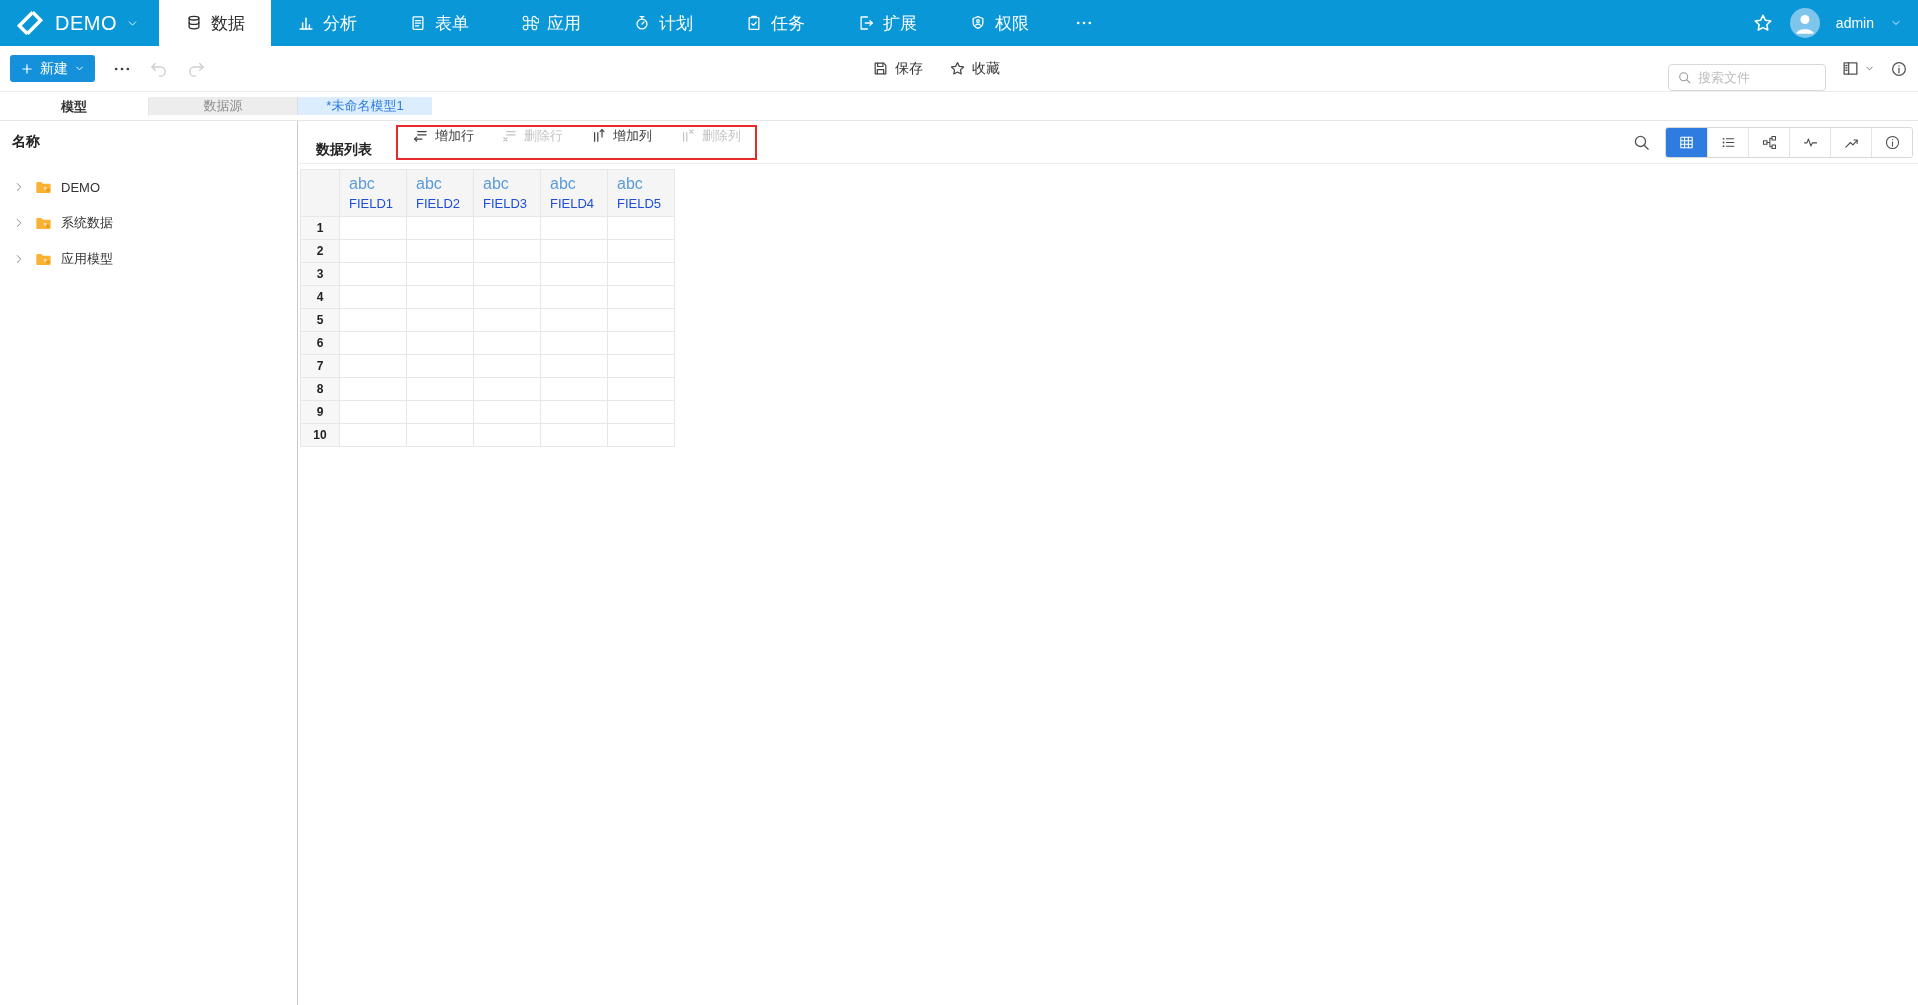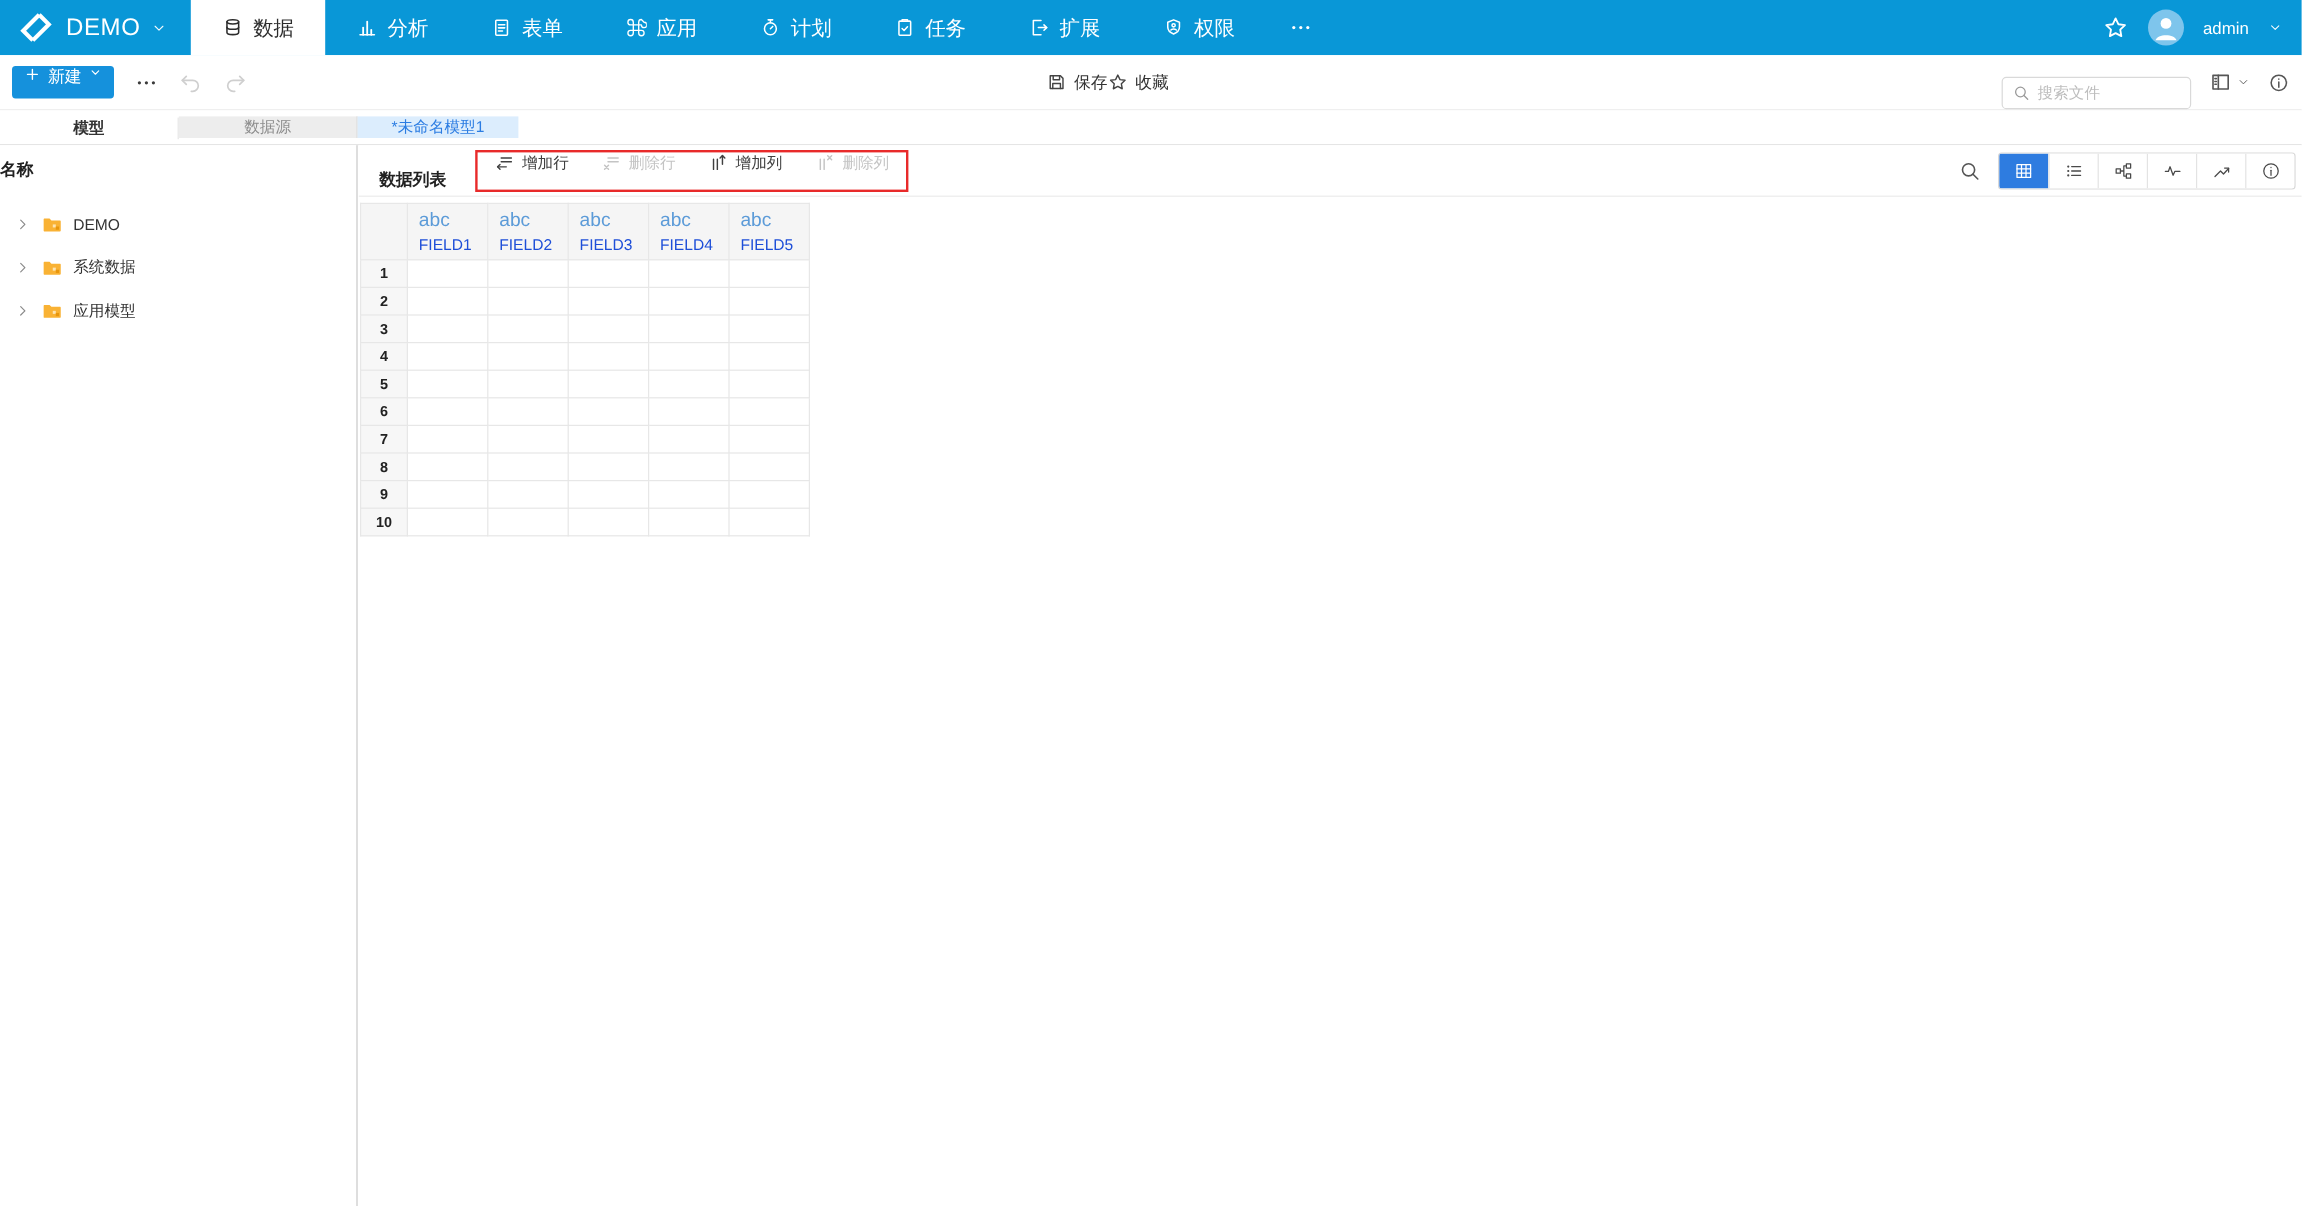--- a/index.html
+++ b/index.html
@@ -30,28 +30,28 @@
   .avatar { width:30px; height:30px; border-radius:50%; background:#7EC5EC; overflow:hidden; }
   .avatar svg { width:100%; height:100%; }
   .user-name { font-size:14px; }
   .user-caret { width:12px; height:12px; }
 
   
   .toolbar { position:absolute; top:46px; left:0; right:0; height:46px; background:#fff;
     border-bottom:1px solid #ececec; }
   .toolbar-left { position:absolute; left:0; top:0; height:100%; display:flex; align-items:center; gap:17px; }
   .btn-new { margin-left:10px; height:27px; background:var(--btn-blue,#1591DC); color:#fff; border:none;
-    border-radius:3px; display:flex; align-items:flex-start; gap:6px; padding:0 10px; font-size:14px;
+    border-radius:3px; display:flex; align-items:center; gap:6px; padding:0 10px; font-size:14px;
     font-family:inherit; cursor:pointer; }
   .btn-new .ic { width:14px; height:14px; }
   .btn-new .ic svg { stroke-width:2; }
   .btn-new .caret { width:11px; height:11px; }
   .tb-ic { width:20px; height:20px; color:#3a3a3a; cursor:pointer; }
   .tb-ic.disabled { color:#cfcfcf; cursor:default; }
-  .toolbar-center { position:absolute; left:872px; top:0; height:100%; display:flex; align-items:center; }
+  .toolbar-center { position:absolute; left:872px; top:0; height:100%; display:flex; align-items:center; gap:26px; }
   .tb-item { display:flex; align-items:center; gap:6px; font-size:14px; color:#333; cursor:pointer; }
   .tb-item .ic { width:17px; height:17px; color:#444; }
   .toolbar-right { position:absolute; right:10px; top:0; height:100%; display:flex; align-items:center; gap:15px; }
   .search-box { width:158px; height:27px; border:1px solid #d9d9d9; border-radius:4px;
     display:flex; align-items:center; gap:6px; padding:0 8px;margin-top:17px; }
   .search-box .ic { width:15px; height:15px; color:#9a9a9a; }
   .search-box input { border:none; outline:none; width:100%; font-size:13px; color:#555;
     font-family:inherit; background:transparent; }
   .search-box input::placeholder { color:#bdbdbd; }
   .layout-toggle { display:flex; align-items:center; gap:4px; color:#555; cursor:pointer; }
@@ -64,21 +64,21 @@
     align-items:center; background:#fff; border-bottom:1px solid #e5e5e5; }
   .side-tab { width:149px; display:flex; align-items:center; justify-content:center; font-size:13px; cursor:pointer; }
   .side-tab.active { background:#fff; color:#333; font-weight:bold; border-right:1px solid #e5e5e5; margin-bottom:-1px; }
   .side-tab.inactive { background:#ededed; color:#8c8c8c; border-right:1px solid #dcdcdc; }
   .doc-tab { width:134px; background:var(--doc-tab-bg,#DCEDFD); color:var(--doc-tab-fg,#2B7CE2);
     display:flex; align-items:center; justify-content:center; font-size:13px; cursor:pointer; }
 
   
   .sidebar { position:absolute; top:121px; bottom:0; left:0; width:298px; background:#fff;
     border-right:1px solid #c9c9c9; }
-  .sidebar-header { height:42px; display:flex; align-items:center; 
+  .sidebar-header { height:42px; display:flex; align-items:center; padding-left:12px;
     font-size:14px; font-weight:bold; color:#222; }
   .tree { padding-top:6px; }
   .tree-item { height:36px; display:flex; align-items:center; gap:7px; padding-left:12px;
     font-size:13px; color:#333; cursor:pointer; }
   .tree-item .chev { width:14px; height:14px; color:#8a8a8a; }
   .tree-item .folder { width:21px; height:19px; }
   .tree-item .folder svg { width:100%; height:100%; }
 
   
   .main { position:absolute; top:121px; left:299px; right:0; bottom:0; background:#fff; }

